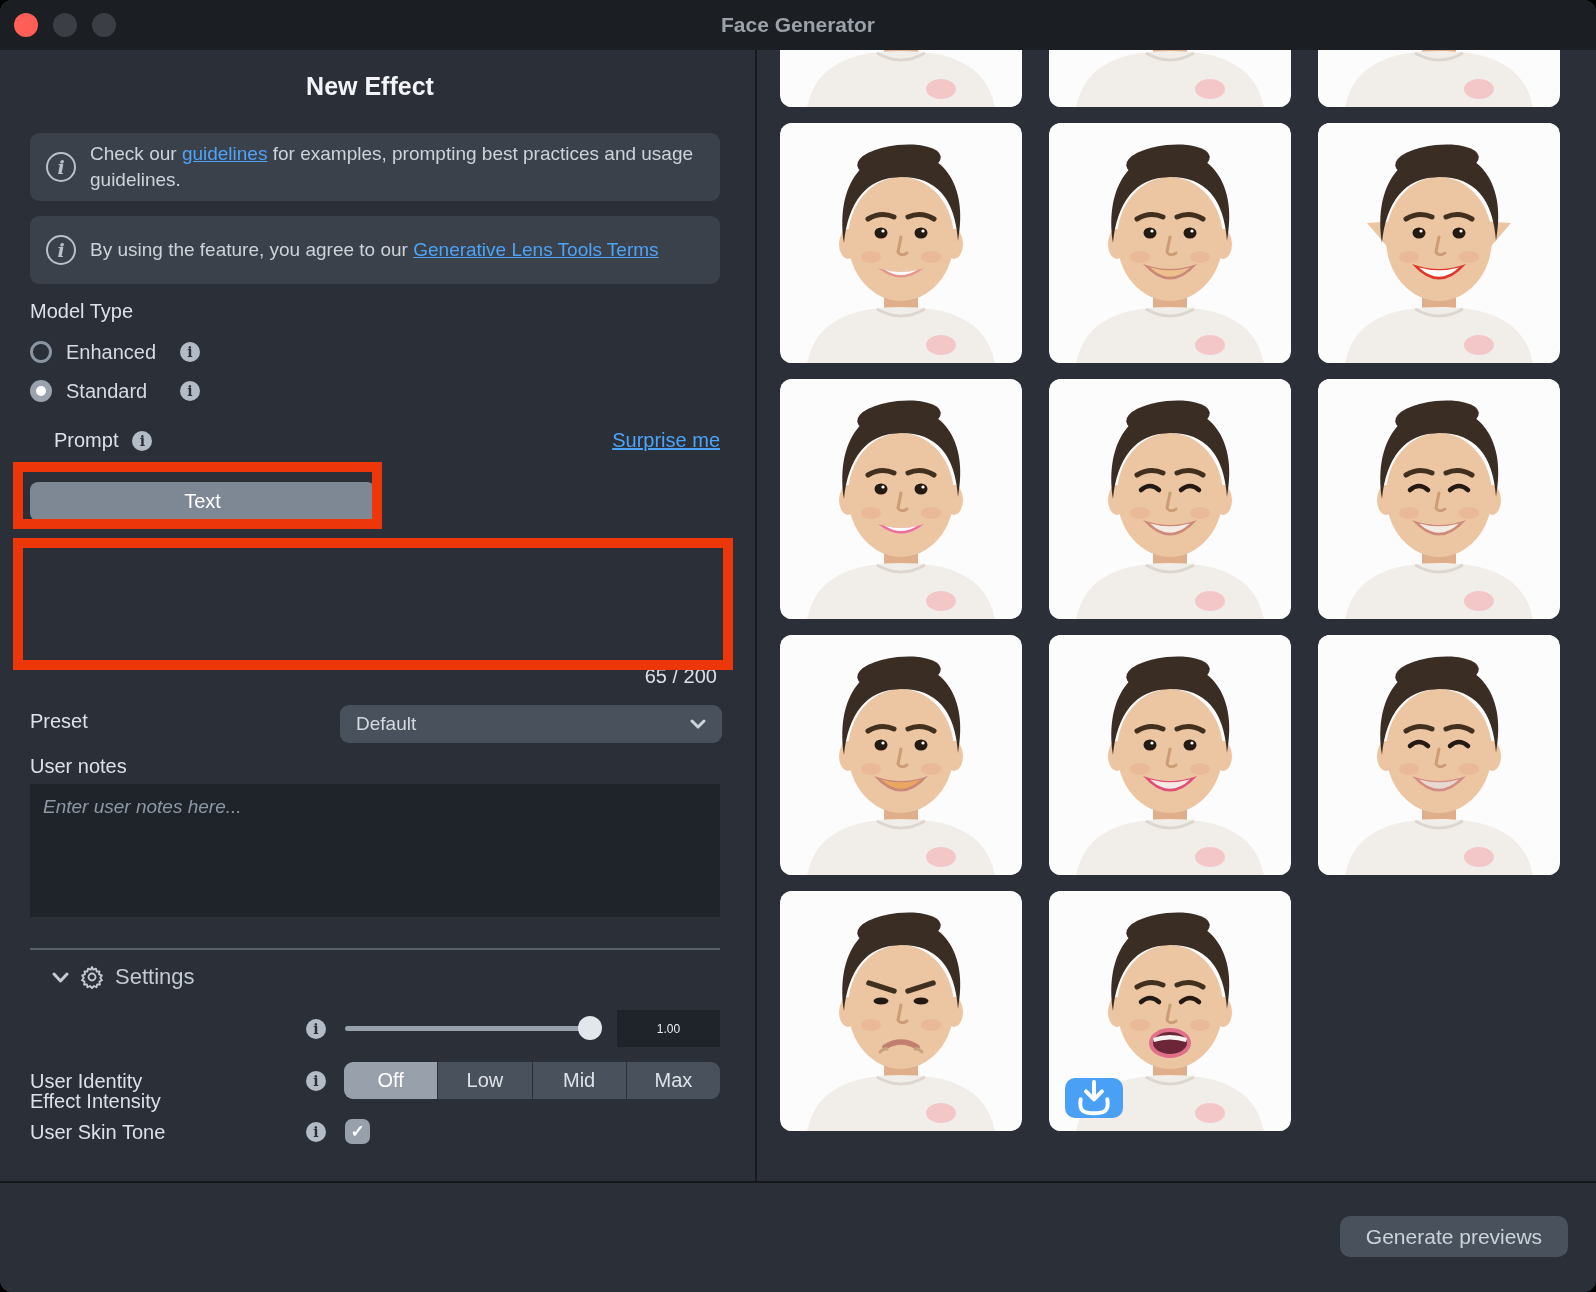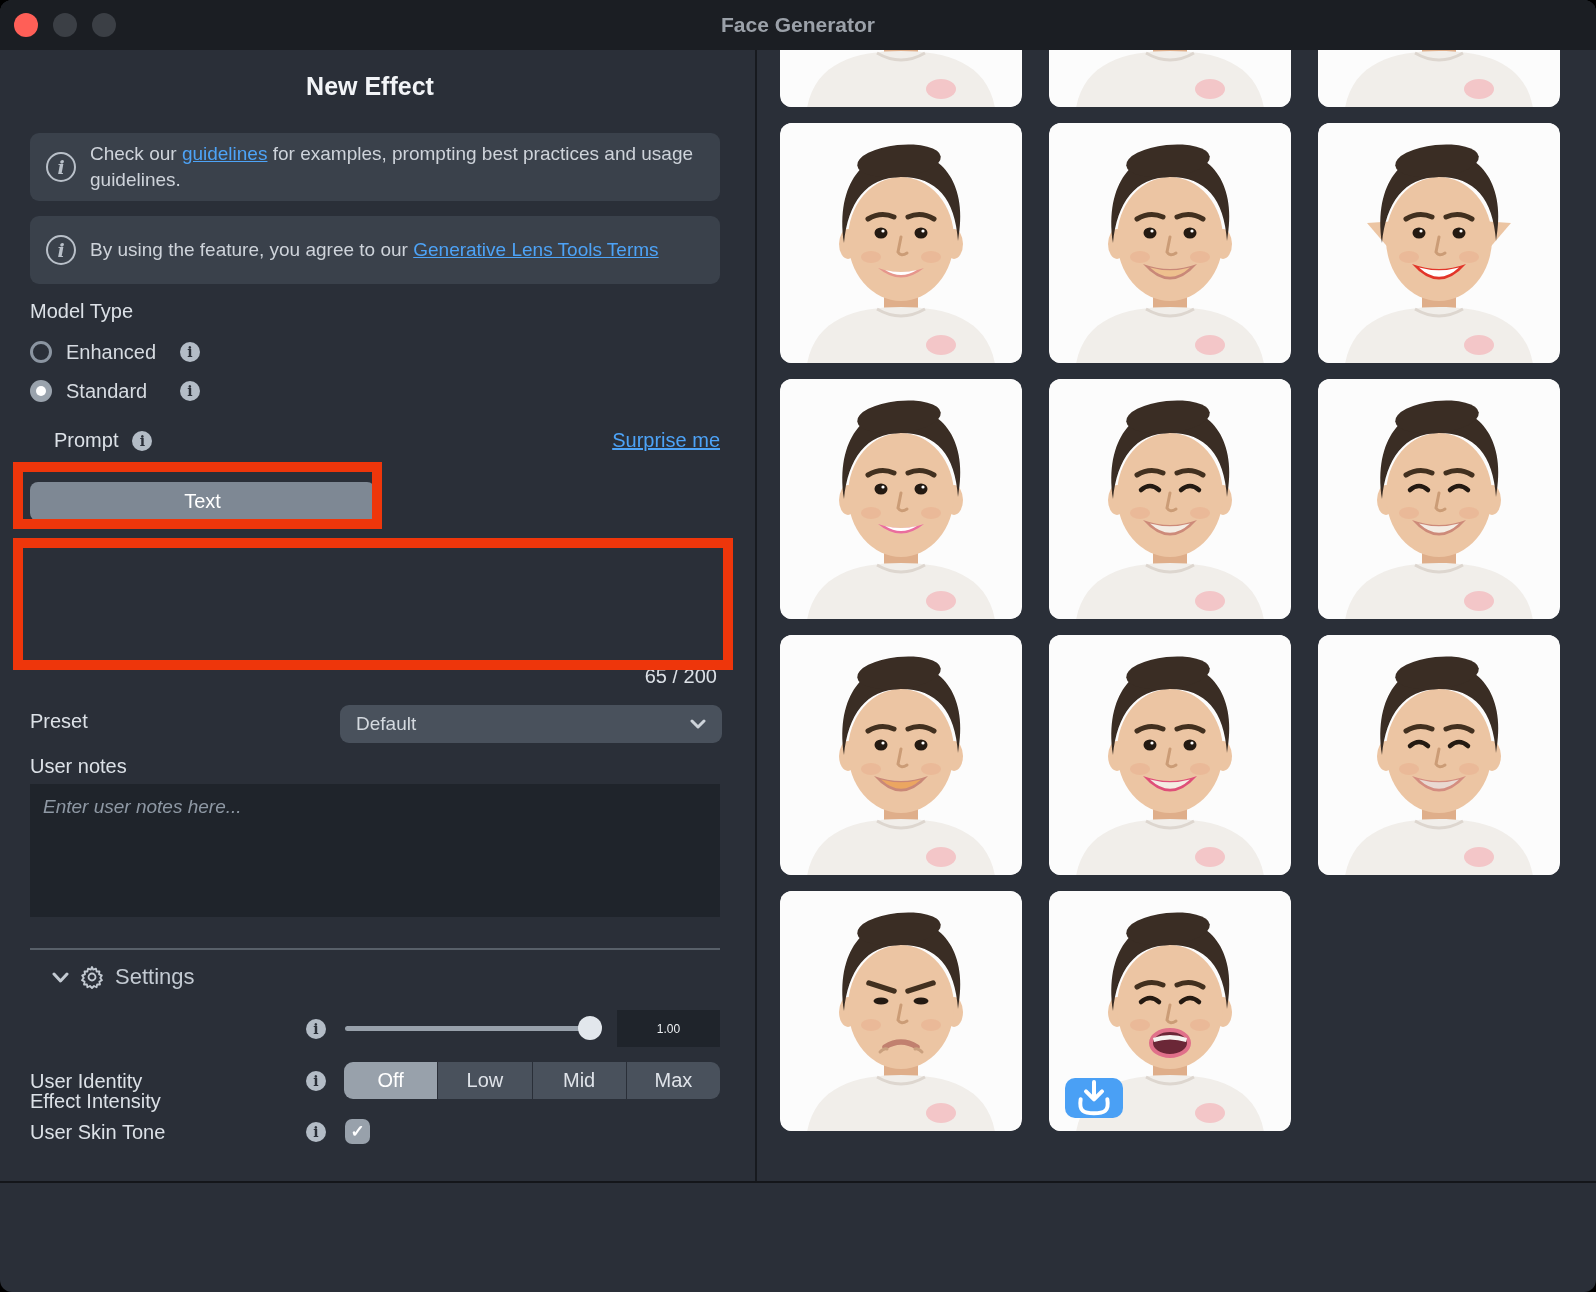--- a/index.html
+++ b/index.html
@@ -555,14 +555,17 @@
       <path d="M8 16 c-1.5 9 2.5 10.5 10 10.5 s11.5-1.5 10-10.5" fill="none" stroke="#fff" stroke-width="3" stroke-linecap="round"></path>
             </svg>
           </div>
         </div>
       </div>
   </div>
 
   <div id="v-divider"></div>
   <div id="h-divider-bottom"></div>
 
+  <div id="bottom-bar">
+    <button id="generate-btn">Generate previews</button>
+  </div>
 
 </div>
 
 </body></html>

